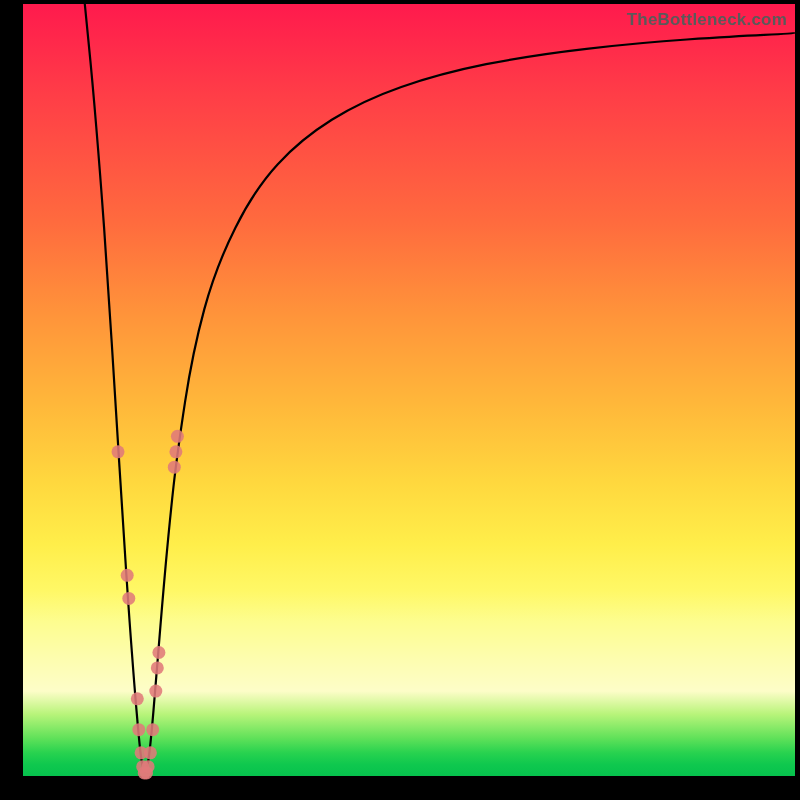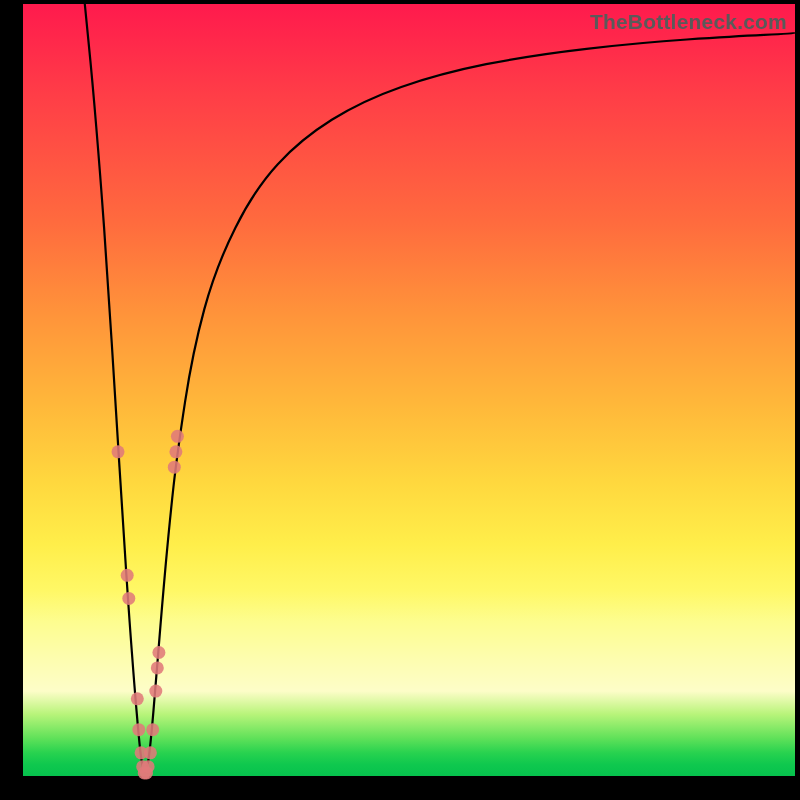--- a/index.html
+++ b/index.html
@@ -41,21 +41,21 @@
       #28d24f 97%,
       #0fc84e 98.5%,
       #06c24d 100%
     );
   }
   .watermark {
     position: absolute;
     top: 6px;
     right: 8px;
     font-family: Arial, Helvetica, sans-serif;
-    font-size: 21px;
+    font-size: 17px;
     font-weight: 600;
     color: #5a5a5a;
     letter-spacing: 0.2px;
     user-select: none;
   }
   svg.curve {
     position: absolute;
     left: 0;
     top: 0;
     width: 772px;

